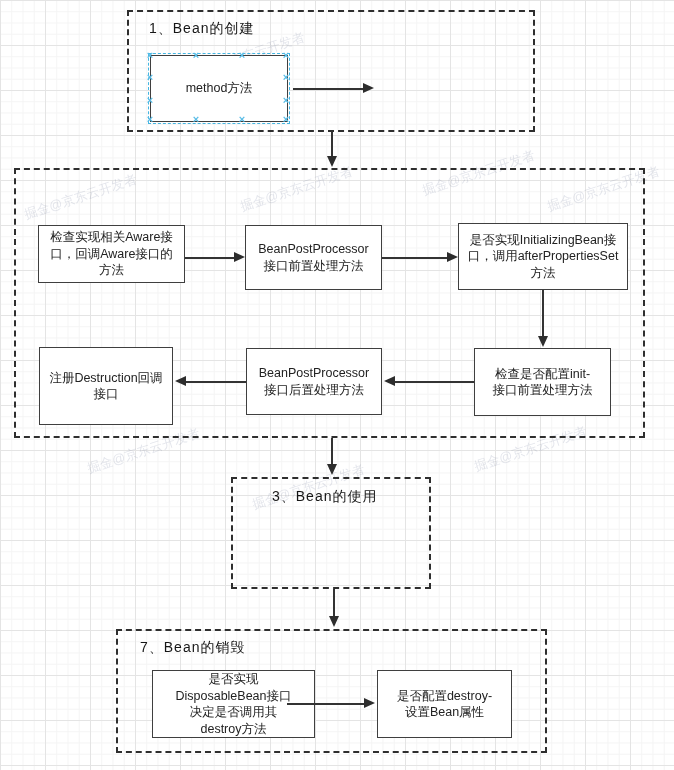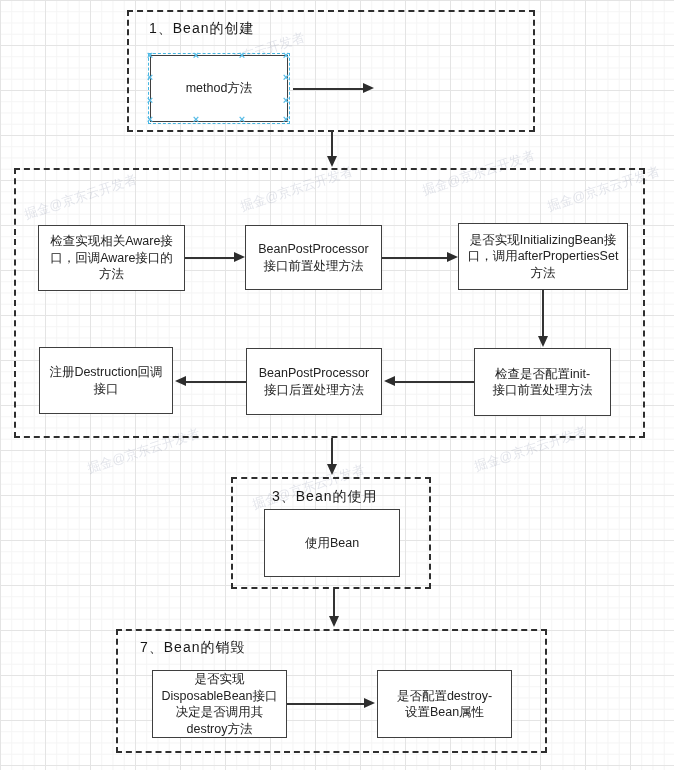--- a/index.html
+++ b/index.html
@@ -80,21 +80,21 @@
 
 
   <div class="line line-h" style="left:293px; top:88px; width:70px;"></div>
   <div class="head head-right" style="left:363px; top:83px;"></div>
 
   <div class="line line-v" style="left:331px; top:132px; height:25px;"></div>
   <div class="head head-down" style="left:327px; top:156px;"></div>
 
   <div class="frame" style="left:14px; top:168px; width:631px; height:270px;"></div>
 
-  <div class="node" style="left:38px; top:225px; width:147px; height:66px;">
+  <div class="node" style="left:38px; top:225px; width:147px; height:58px;">
     <span>检查实现相关Aware接
 口，回调Aware接口的
 方法</span>
   </div>
   <div class="node" style="left:245px; top:225px; width:137px; height:65px;">
     <span>BeanPostProcessor
 接口前置处理方法</span>
   </div>
   <div class="node" style="left:458px; top:223px; width:170px; height:67px;">
     <span>是否实现InitializingBean接
@@ -112,48 +112,45 @@
   <div class="head head-down" style="left:538px; top:336px;"></div>
 
   <div class="node" style="left:474px; top:348px; width:137px; height:68px;">
     <span>检查是否配置init-
 接口前置处理方法</span>
   </div>
   <div class="node" style="left:246px; top:348px; width:136px; height:67px;">
     <span>BeanPostProcessor
 接口后置处理方法</span>
   </div>
-  <div class="node" style="left:39px; top:347px; width:134px; height:67px;">
+  <div class="node" style="left:39px; top:347px; width:134px; height:78px;">
     <span>注册Destruction回调
 接口</span>
   </div>
 
   <div class="head head-left" style="left:384px; top:376px;"></div>
   <div class="line line-h" style="left:395px; top:381px; width:79px;"></div>
 
   <div class="head head-left" style="left:175px; top:376px;"></div>
   <div class="line line-h" style="left:186px; top:381px; width:60px;"></div>
 
   <div class="line line-v" style="left:331px; top:438px; height:27px;"></div>
   <div class="head head-down" style="left:327px; top:464px;"></div>
 
   <div class="frame" style="left:231px; top:477px; width:200px; height:112px;"></div>
   <div class="frame-title" style="left:272px; top:488px;">3、Bean的使用</div>
 
-  <div class="node" style="left:264px; top:509px; width:136px; height:68px;">
-    <span>使用Bean</span>
-  </div>
 
   <div class="line line-v" style="left:333px; top:589px; height:28px;"></div>
   <div class="head head-down" style="left:329px; top:616px;"></div>
 
   <div class="frame" style="left:116px; top:629px; width:431px; height:124px;"></div>
   <div class="frame-title" style="left:140px; top:639px;">7、Bean的销毁</div>
 
-  <div class="node" style="left:152px; top:670px; width:135px; height:68px;">
+  <div class="node" style="left:152px; top:670px; width:163px; height:68px;">
     <span>是否实现
 DisposableBean接口
 决定是否调用其
 destroy方法</span>
   </div>
   <div class="node" style="left:377px; top:670px; width:135px; height:68px;">
     <span>是否配置destroy-
 设置Bean属性</span>
   </div>
 

